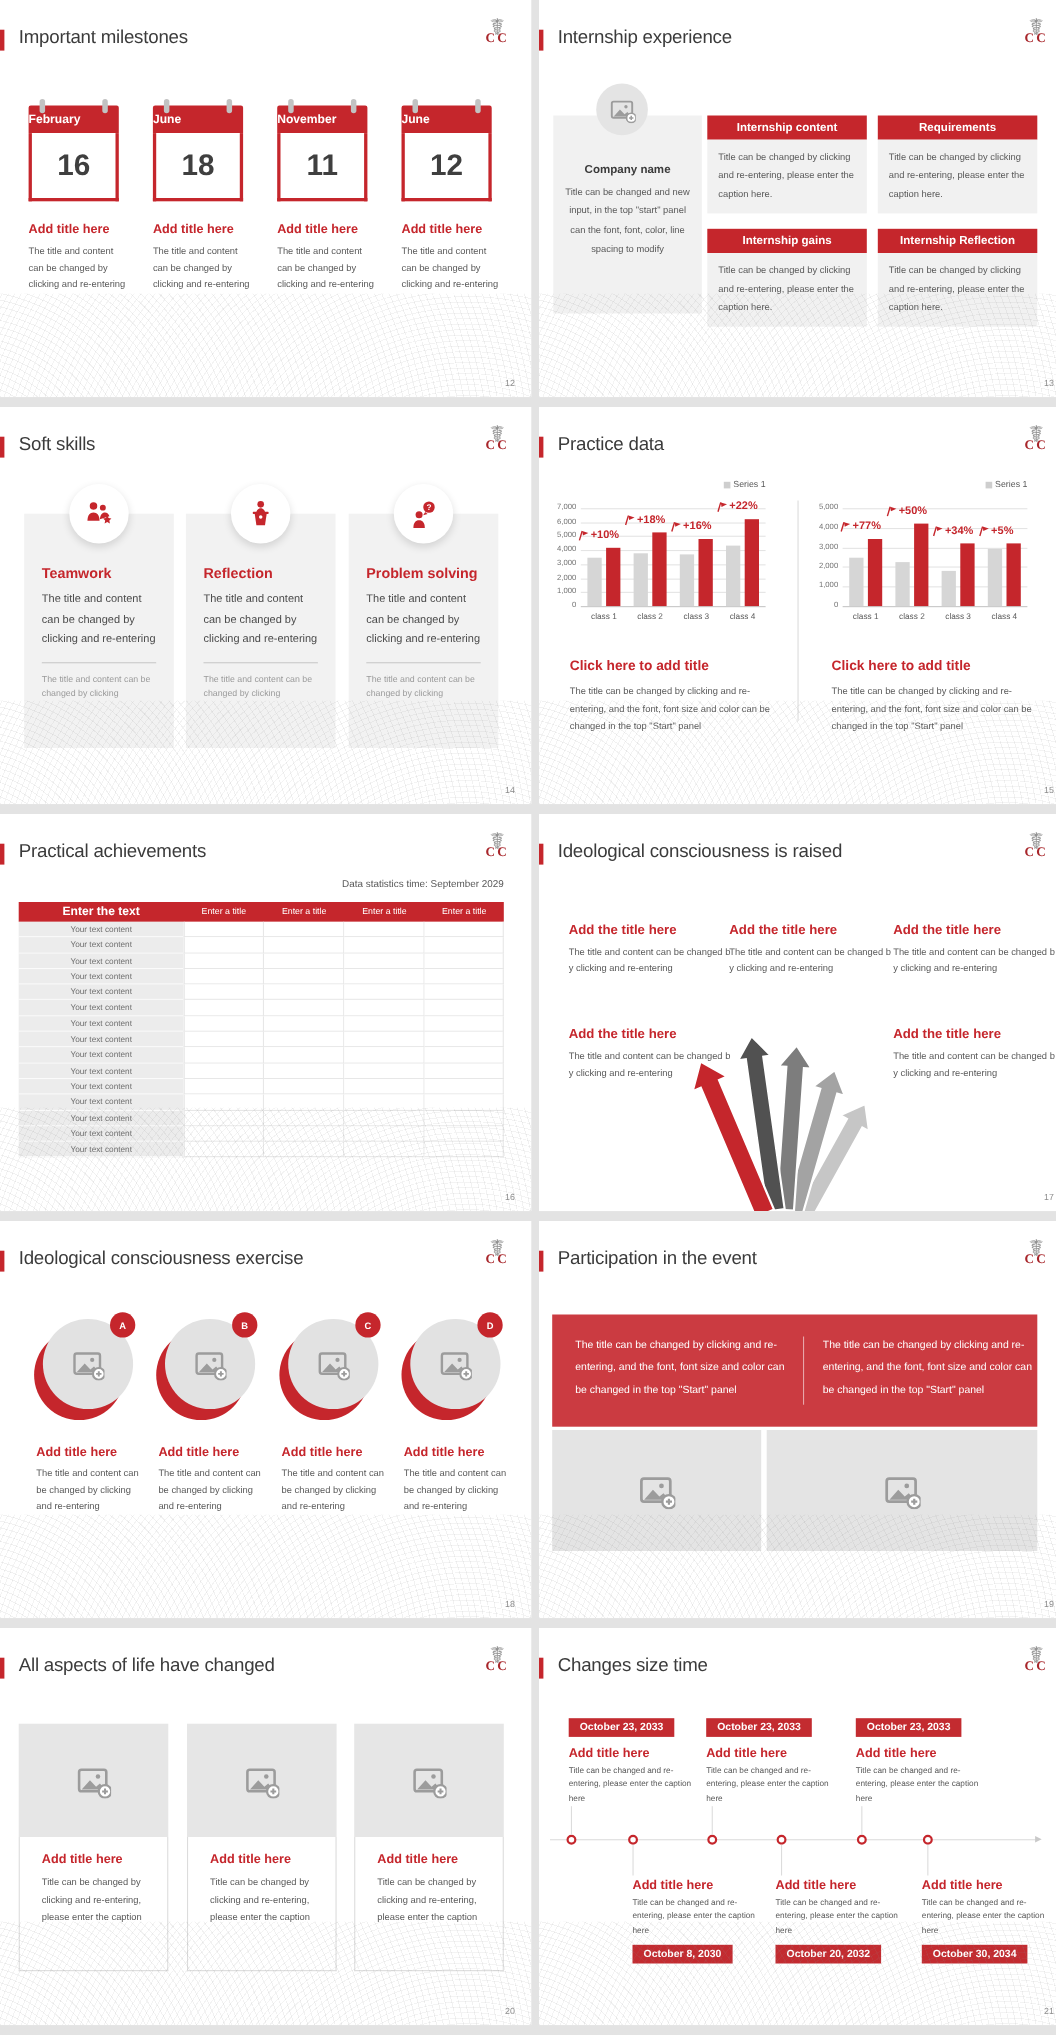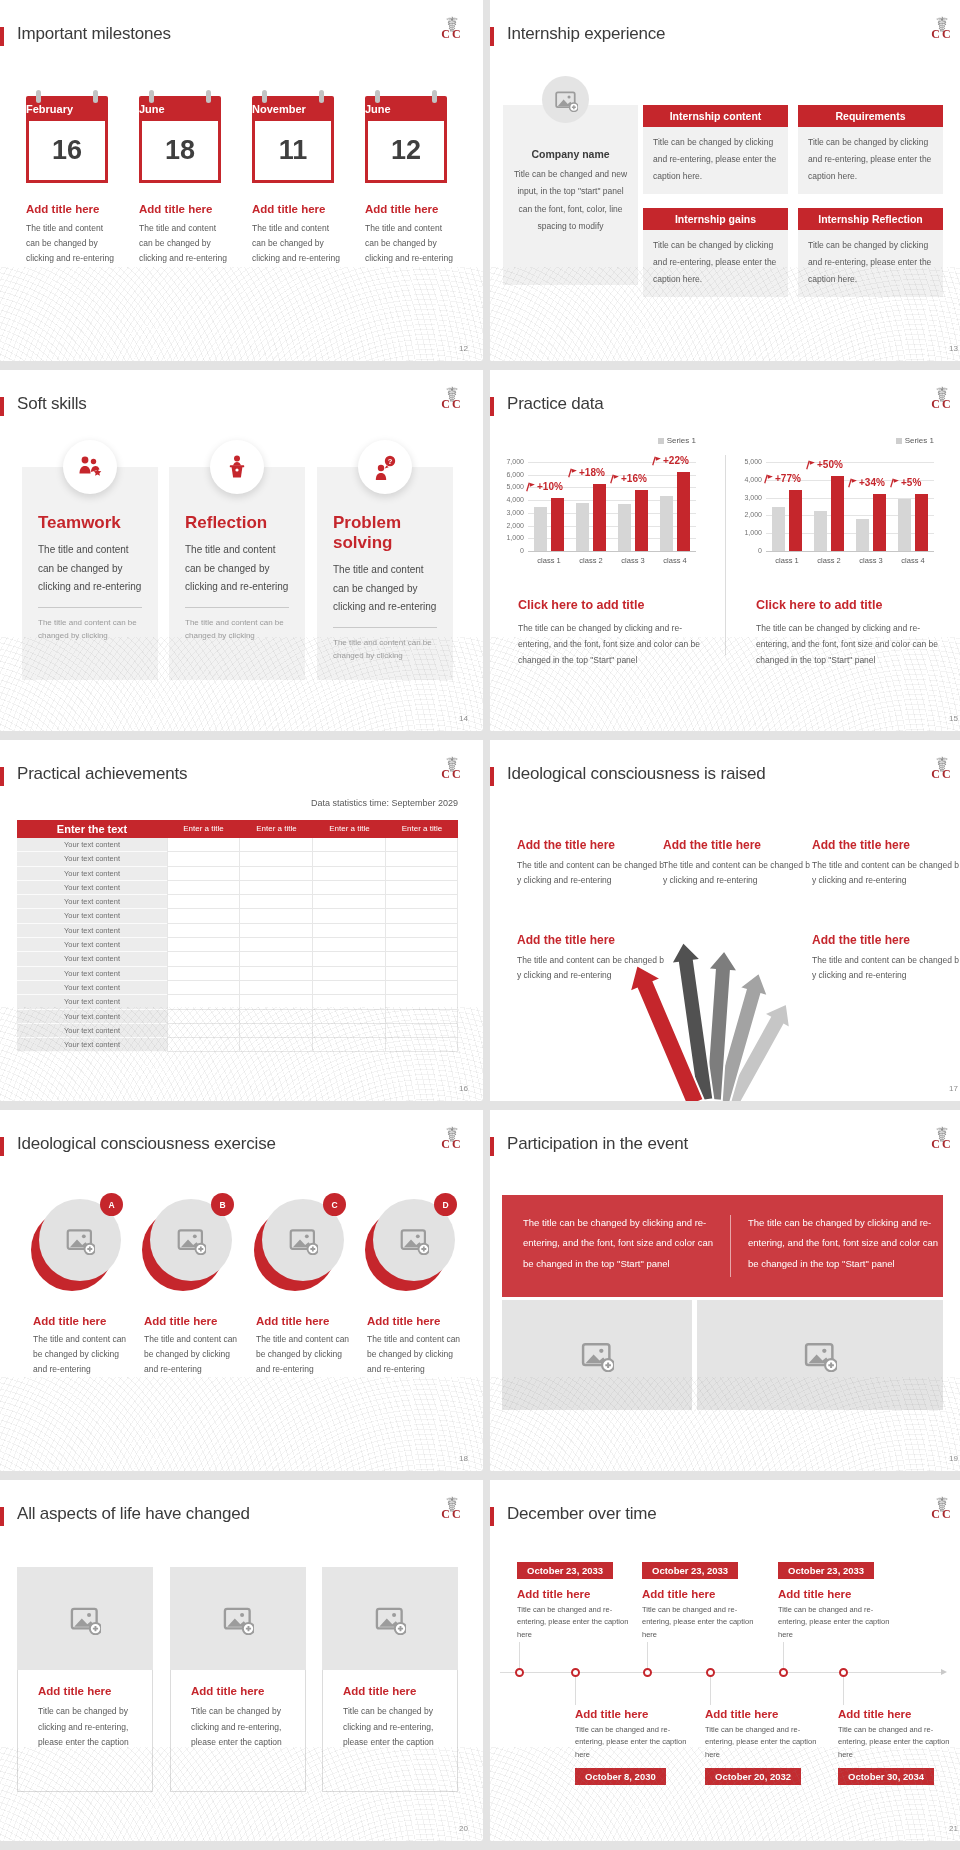--- a/index.html
+++ b/index.html
@@ -53,21 +53,21 @@
   .info-box{position:absolute; width:145px;}
   .info-head{height:22px; background:var(--red); color:#fff; font-weight:bold; font-size:10.5px;
              text-align:center; line-height:22px;}
   .info-body{background:var(--boxgray); padding:7px 10px 9px; font-size:8.5px; line-height:2.0; color:var(--body);}
   
   .skill-card{position:absolute; top:97px; width:136px; height:213px; background:#f2f2f2;}
   .skill-circle{position:absolute; top:-27px; left:41px; width:54px; height:54px; border-radius:50%;
                 background:#fff; box-shadow:0 3px 8px rgba(0,0,0,.14);
                 display:flex; align-items:center; justify-content:center;}
   .skill-inner{padding:46px 16px 0;}
-  .skill-title{color:var(--red); font-weight:bold; font-size:17px;}
+  .skill-title{color:var(--red); font-weight:bold; font-size:13px;}
   .skill-text{margin-top:8px; font-size:10px; line-height:1.85; color:#4a4a4a;}
   .skill-div{margin-top:10px; border-top:1px solid #c9c9c9;}
   .skill-foot{margin-top:8px; font-size:8px; line-height:1.7; color:var(--faint);}
   
   .v-div{position:absolute; left:235px; top:85px; width:1px; height:200px; background:#dcdcdc;}
   .chart{position:absolute; top:56px; width:204px; height:140px;}
   .c-legend{position:absolute; top:10px; right:6px; font-size:8px; color:var(--body);
             display:flex; align-items:center; gap:3px;}
   .c-legend .mk{width:6px; height:6px; background:#cecece; display:inline-block;}
   .c-grid{position:absolute; height:1px; background:#e4e4e4;}
@@ -752,21 +752,21 @@
         <div class="asp-title">Add title here</div>
         <div class="asp-text">Title can be changed by clicking and re-entering, please enter the caption</div>
       </div>
     </div>
     <div class="decor"></div>
     <div class="pagenum">20</div>
   </div>
 
   <div class="slide">
     <span class="accent-bar"></span>
-    <div class="slide-title">December over time</div>
+    <div class="slide-title">Changes size time</div>
     <div class="logo">
       <span class="logo-staff">☤</span>
       <span class="logo-letters">CC</span>
     </div>
     <div class="tl-line"></div>
     <div class="tl-arrowhead"></div>
     <span class="node" style="left:25px;"></span>
     <span class="node" style="left:81px;"></span>
     <span class="node" style="left:153px;"></span>
     <span class="node" style="left:216px;"></span>

